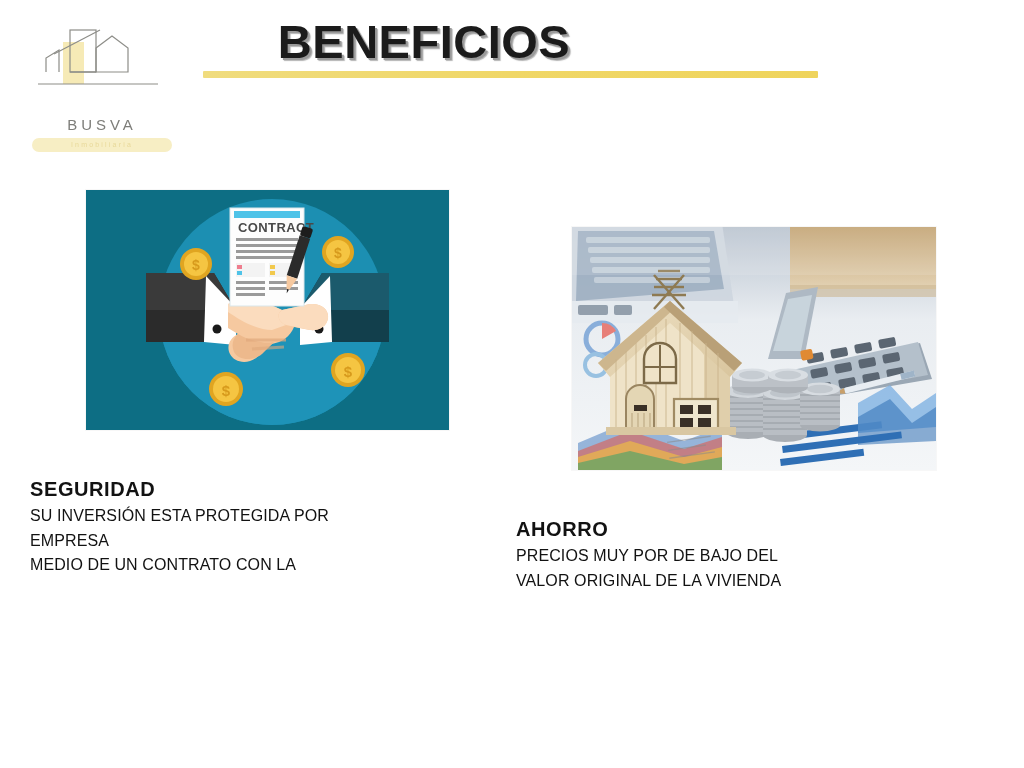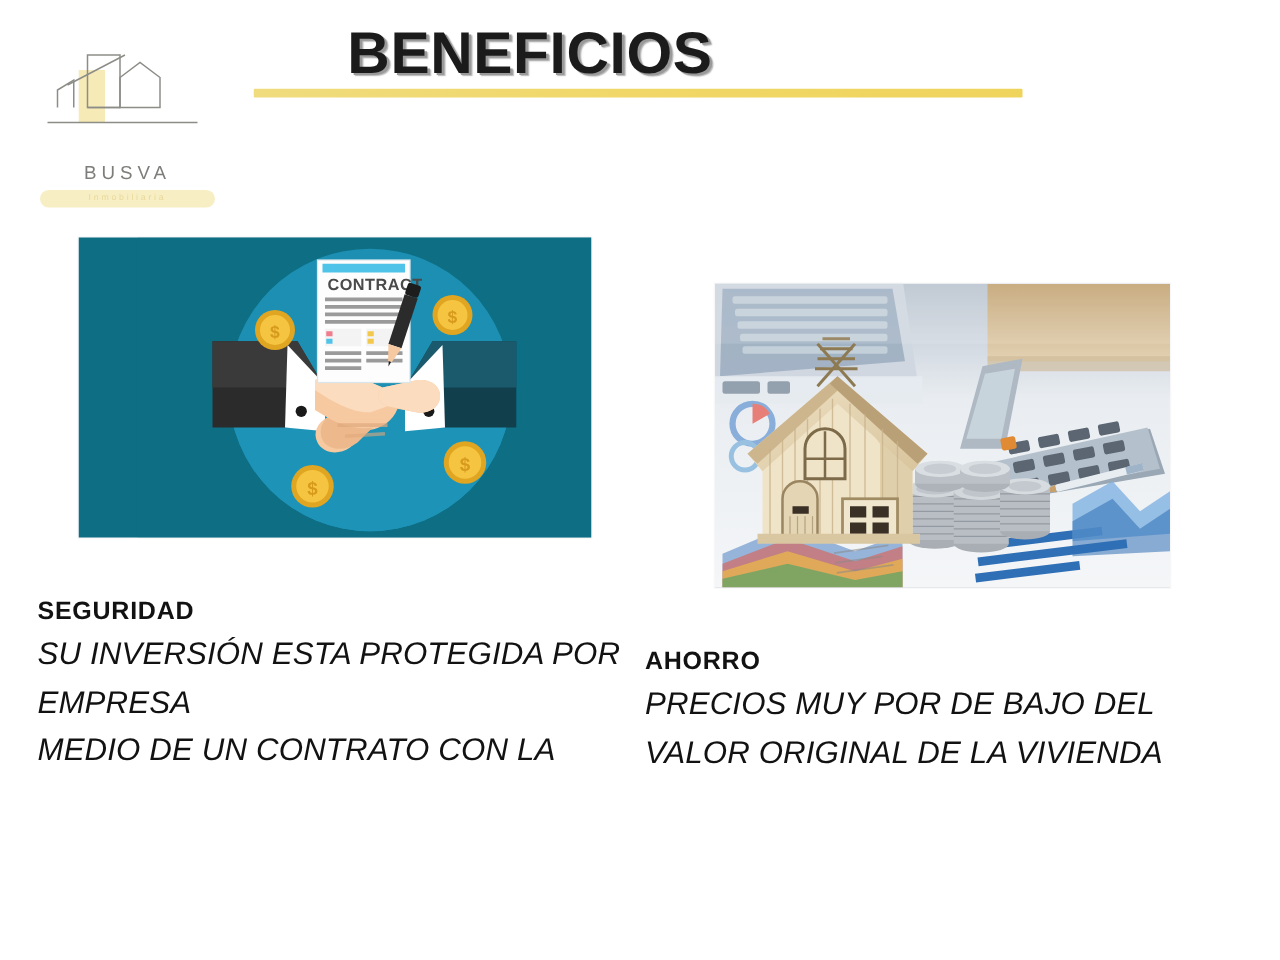--- a/index.html
+++ b/index.html
@@ -19,21 +19,21 @@
   .slide {
     position: absolute;
     inset: 0;
     background: #ffffff;
   }
 
   
   .logo {
     position: absolute;
     left: 32px;
-    top: 42px;
+    top: 28px;
     width: 150px;
     height: 108px;
   }
   .logo-mark {
     position: absolute;
     left: 0;
     top: 0;
     width: 150px;
     height: 72px;
   }
@@ -96,46 +96,44 @@
   .figure {
     position: relative;
     overflow: hidden;
     box-shadow: 0 0 0 1px rgba(0,0,0,0.03);
   }
   .figure-left {
     margin: 2px auto 0 auto;
     width: 363px;
     height: 240px;
     background: #0d6e84;
-    padding-left: 47px;
   }
   .figure-right {
     margin: 0 auto;
     width: 364px;
     height: 243px;
     background: #cfd6de;
   }
 
   .caption {
     margin-top: 44px;
     text-align: left;
     color: #121212;
   }
   .caption-title {
     font-size: 20px;
     font-weight: bold;
     letter-spacing: 0.6px;
     line-height: 1.5;
   }
   .caption-body {
-    font-size: 25px;
+    font-size: 16px;
     line-height: 1.54;
     letter-spacing: 0.1px;
     font-weight: 400;
-    font-style: italic;
   }
   .caption-body span { display: block; }
 </style>
 </head>
 <body>
 
 <div class="slide">
 
   <div class="logo">
     <div class="logo-mark">

